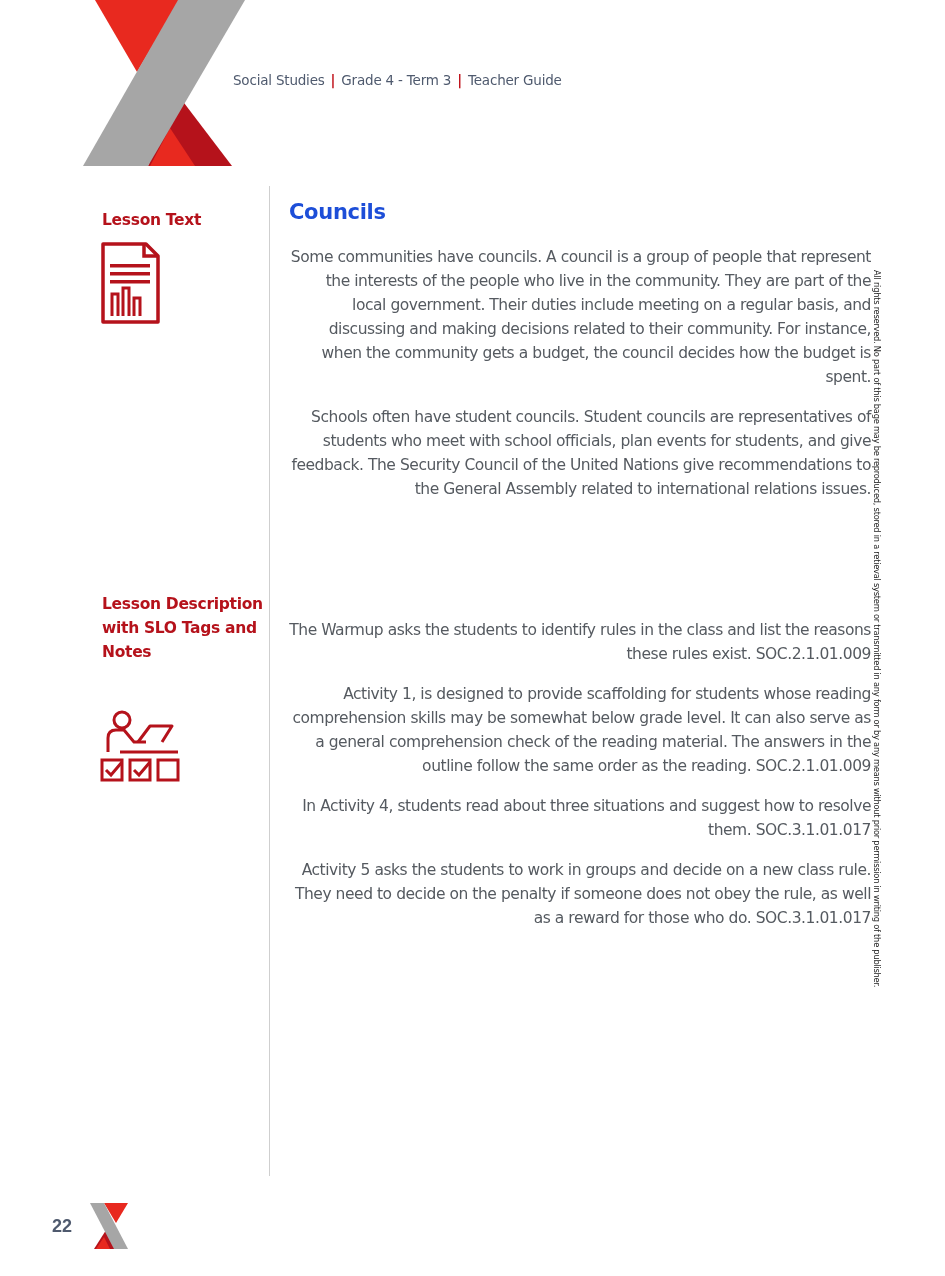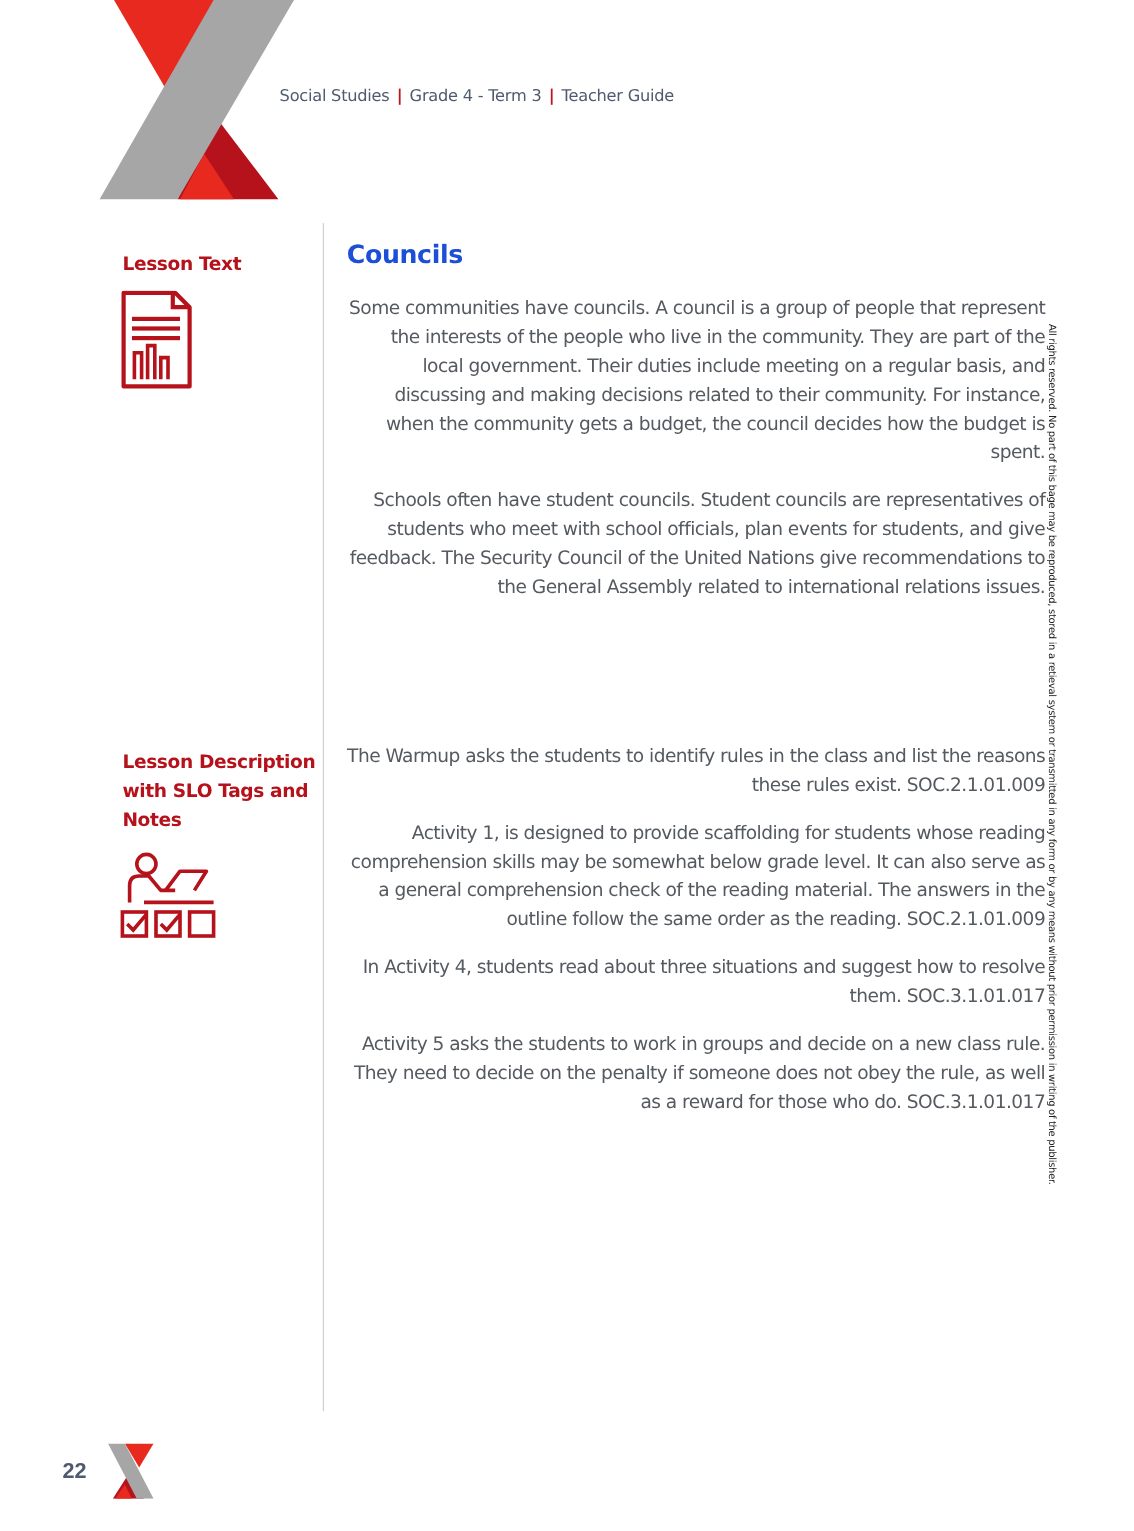--- a/index.html
+++ b/index.html
@@ -45,21 +45,21 @@
 <div class="side-label" style="top:208px;">Lesson Text</div>
 <svg class="side-icon" style="top:242px;" width="62" height="84" viewBox="0 0 62 84">
   <path d="M3,2 H46 L58,14 V80 H3 Z" fill="none" stroke="#b5121b" stroke-width="3.5" stroke-linejoin="round"></path>
   <path d="M44,2 V14 H58" fill="none" stroke="#b5121b" stroke-width="3.5"></path>
   <rect x="10" y="22" width="40" height="3.5" fill="#b5121b"></rect>
   <rect x="10" y="30" width="40" height="3.5" fill="#b5121b"></rect>
   <rect x="10" y="38" width="40" height="3.5" fill="#b5121b"></rect>
   <path d="M12,74 V52 H18 V74 M23,74 V46 H29 V74 M34,74 V56 H40 V74" fill="none" stroke="#b5121b" stroke-width="3"></path>
 </svg>
 
-<div class="side-label" style="top:623px;">
+<div class="side-label" style="top:592px;">
   <div>Lesson Description</div>
   <div>with SLO Tags and</div>
   <div>Notes</div>
 </div>
 <svg class="side-icon" style="top:708px;" width="84" height="76" viewBox="0 0 84 76">
   <circle cx="22" cy="12" r="8" fill="none" stroke="#b5121b" stroke-width="3"></circle>
   <path d="M8,44 V30 Q8,22 16,22 H24 L34,34 H46" fill="none" stroke="#b5121b" stroke-width="3" stroke-linejoin="round"></path>
   <path d="M38,34 L50,18 H72 L62,34" fill="none" stroke="#b5121b" stroke-width="3" stroke-linejoin="round"></path>
   <path d="M20,44 H78" fill="none" stroke="#b5121b" stroke-width="3"></path>
   <rect x="2" y="52" width="20" height="20" fill="none" stroke="#b5121b" stroke-width="3"></rect>

